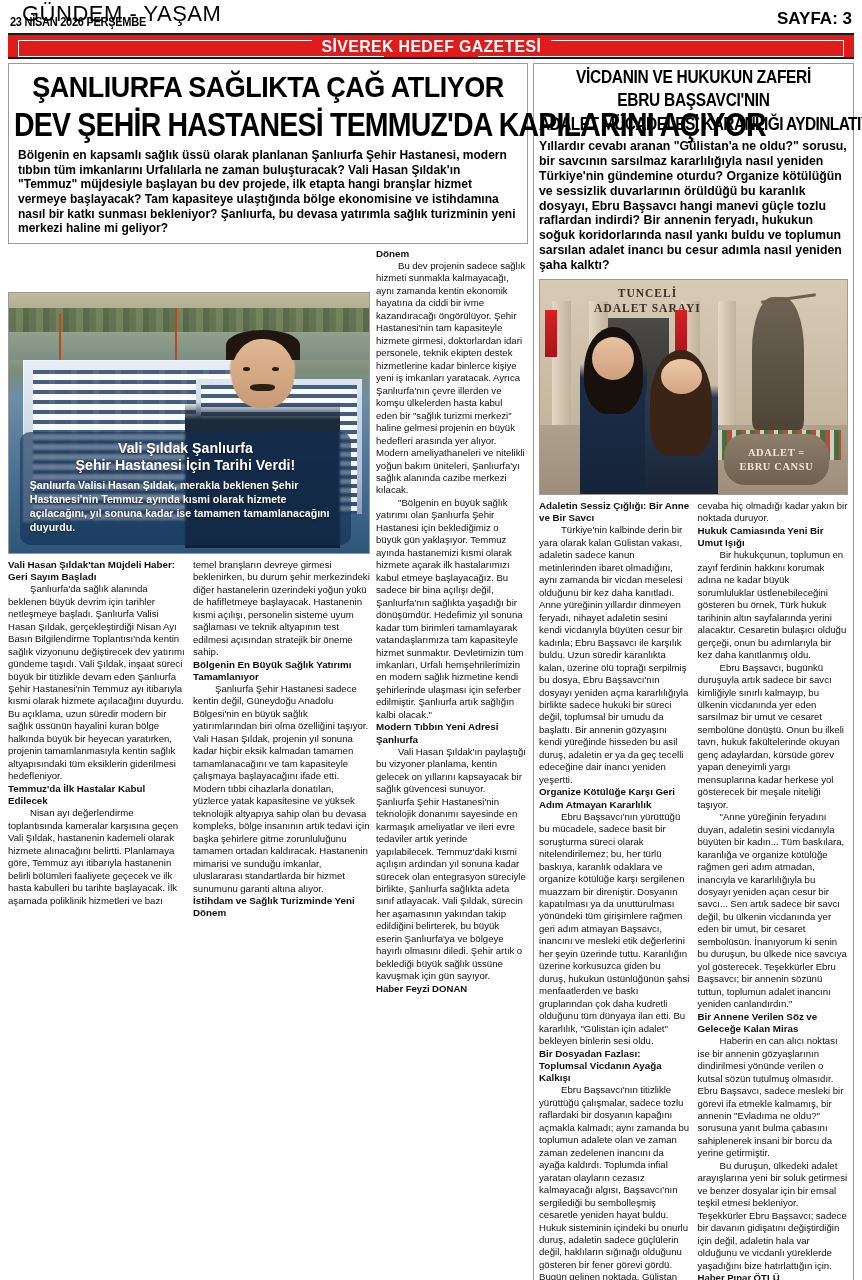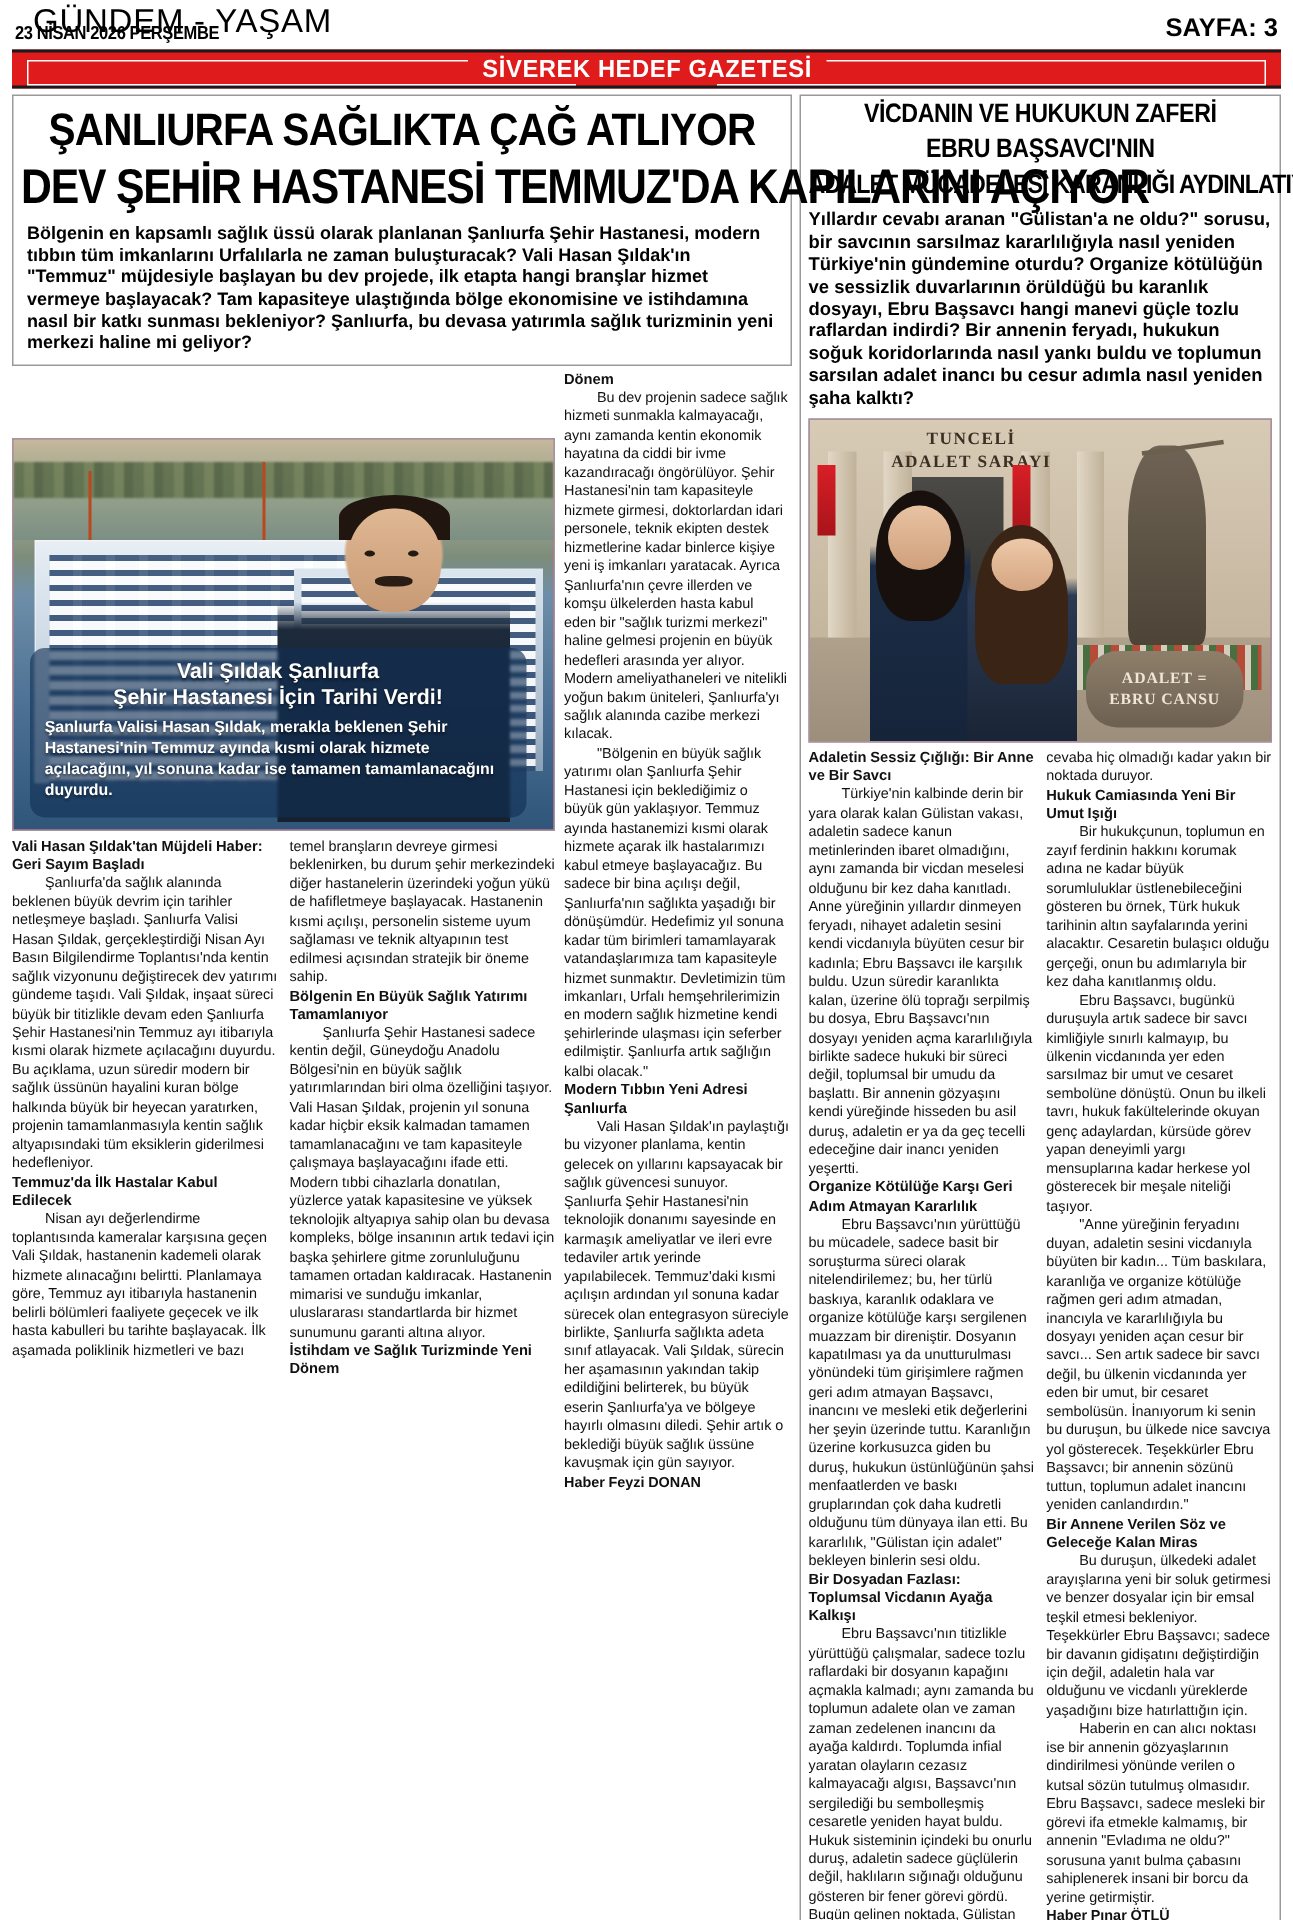--- a/index.html
+++ b/index.html
@@ -72,21 +72,21 @@
   }
 
   
   .rhl { text-align: center; font-weight: 700; line-height: 1.12; }
   .rhl .l1 { font-size: 15.5px; letter-spacing: -0.3px; transform: scaleY(1.15); display:block; margin-bottom:6px;}
   .rhl .l2 { font-size: 15.5px; letter-spacing: -0.3px; transform: scaleY(1.15); display:block; margin-bottom:6px;}
   .rhl .l3 { font-size: 15.5px; letter-spacing: -0.6px; transform: scaleY(1.15); display:block; white-space: nowrap;}
   .rlede { font-size: 12.3px; font-weight: 700; line-height: 1.21; margin-top: 7px; }
 
   
-  .photo { position: relative; overflow: hidden; background: #ec4899; }
+  .photo { position: relative; overflow: hidden; background: #d946ef; }
 
   
   .photo-hospital { height: 262px; width: 100%; }
   .ph-sky {
     position: absolute; inset: 0;
     background:
       linear-gradient(#cfc4ae 0%, #c9bda6 12%, #b9ad96 18%, #8e9a86 24%, #7d8d7a 30%, #6e8ea8 40%, #4a6f93 70%, #2f5679 100%);
   }
   .ph-ground {
     position: absolute; left:0; right:0; top:0; height: 26%;
@@ -358,21 +358,21 @@
           <p class="sub">Bir Dosyadan Fazlası: Toplumsal Vicdanın Ayağa Kalkışı</p>
           <p>Ebru Başsavcı'nın titizlikle yürüttüğü çalışmalar, sadece tozlu raflardaki bir dosyanın kapağını açmakla kalmadı; aynı zamanda bu toplumun adalete olan ve zaman zaman zedelenen inancını da ayağa kaldırdı. Toplumda infial yaratan olayların cezasız kalmayacağı algısı, Başsavcı'nın sergilediği bu sembolleşmiş cesaretle yeniden hayat buldu. Hukuk sisteminin içindeki bu onurlu duruş, adaletin sadece güçlülerin değil, haklıların sığınağı olduğunu gösteren bir fener görevi gördü. Bugün gelinen noktada, Gülistan için sorulan o yakıcı soru, artık</p>
         </div>
         <div class="body">
           <p class="noind">cevaba hiç olmadığı kadar yakın bir noktada duruyor.</p>
           <p class="sub">Hukuk Camiasında Yeni Bir Umut Işığı</p>
           <p>Bir hukukçunun, toplumun en zayıf ferdinin hakkını korumak adına ne kadar büyük sorumluluklar üstlenebileceğini gösteren bu örnek, Türk hukuk tarihinin altın sayfalarında yerini alacaktır. Cesaretin bulaşıcı olduğu gerçeği, onun bu adımlarıyla bir kez daha kanıtlanmış oldu.</p>
           <p>Ebru Başsavcı, bugünkü duruşuyla artık sadece bir savcı kimliğiyle sınırlı kalmayıp, bu ülkenin vicdanında yer eden sarsılmaz bir umut ve cesaret sembolüne dönüştü. Onun bu ilkeli tavrı, hukuk fakültelerinde okuyan genç adaylardan, kürsüde görev yapan deneyimli yargı mensuplarına kadar herkese yol gösterecek bir meşale niteliği taşıyor.</p>
           <p>"Anne yüreğinin feryadını duyan, adaletin sesini vicdanıyla büyüten bir kadın... Tüm baskılara, karanlığa ve organize kötülüğe rağmen geri adım atmadan, inancıyla ve kararlılığıyla bu dosyayı yeniden açan cesur bir savcı... Sen artık sadece bir savcı değil, bu ülkenin vicdanında yer eden bir umut, bir cesaret sembolüsün. İnanıyorum ki senin bu duruşun, bu ülkede nice savcıya yol gösterecek. Teşekkürler Ebru Başsavcı; bir annenin sözünü tuttun, toplumun adalet inancını yeniden canlandırdın."</p>
           <p class="sub">Bir Annene Verilen Söz ve Geleceğe Kalan Miras</p>
+          <p>Haberin en can alıcı noktası ise bir annenin gözyaşlarının dindirilmesi yönünde verilen o kutsal sözün tutulmuş olmasıdır. Ebru Başsavcı, sadece mesleki bir görevi ifa etmekle kalmamış, bir annenin "Evladıma ne oldu?" sorusuna yanıt bulma çabasını sahiplenerek insani bir borcu da yerine getirmiştir.</p>
           <p>Bu duruşun, ülkedeki adalet arayışlarına yeni bir soluk getirmesi ve benzer dosyalar için bir emsal teşkil etmesi bekleniyor. Teşekkürler Ebru Başsavcı; sadece bir davanın gidişatını değiştirdiğin için değil, adaletin hala var olduğunu ve vicdanlı yüreklerde yaşadığını bize hatırlattığın için.</p>
-          <p>Haberin en can alıcı noktası ise bir annenin gözyaşlarının dindirilmesi yönünde verilen o kutsal sözün tutulmuş olmasıdır. Ebru Başsavcı, sadece mesleki bir görevi ifa etmekle kalmamış, bir annenin "Evladıma ne oldu?" sorusuna yanıt bulma çabasını sahiplenerek insani bir borcu da yerine getirmiştir.</p>
           <p class="noind byline">Haber Pınar ÖTLÜ</p>
         </div>
       </div>
     </div>
   </div>
 
 </div>
 
 </body></html>

